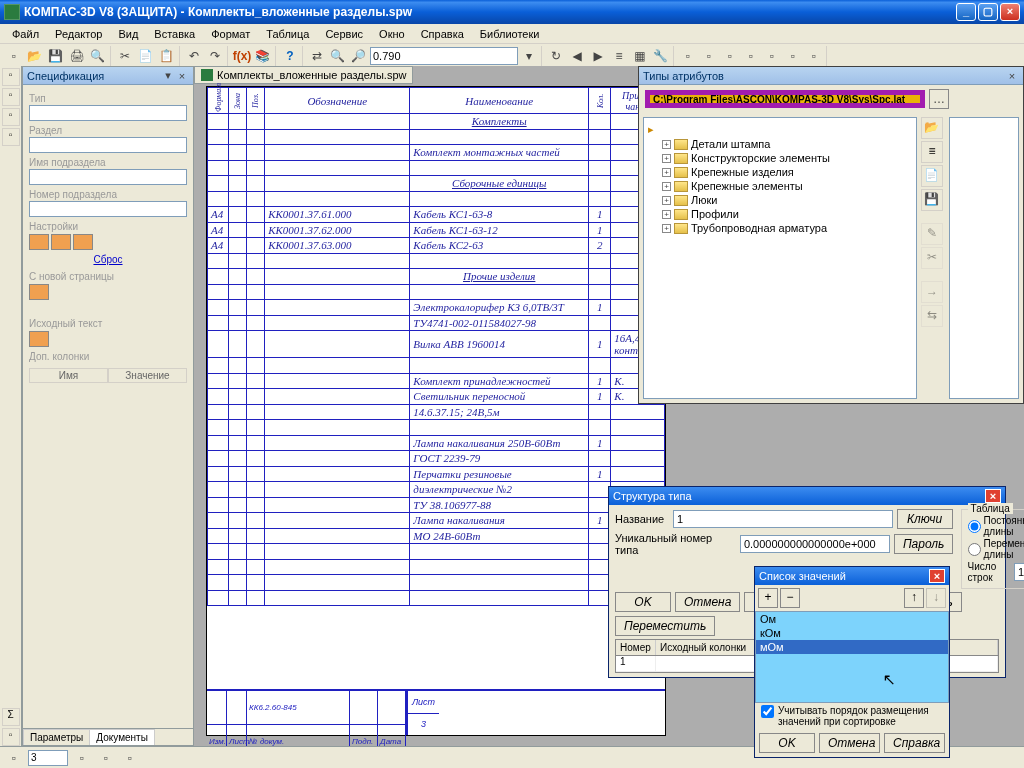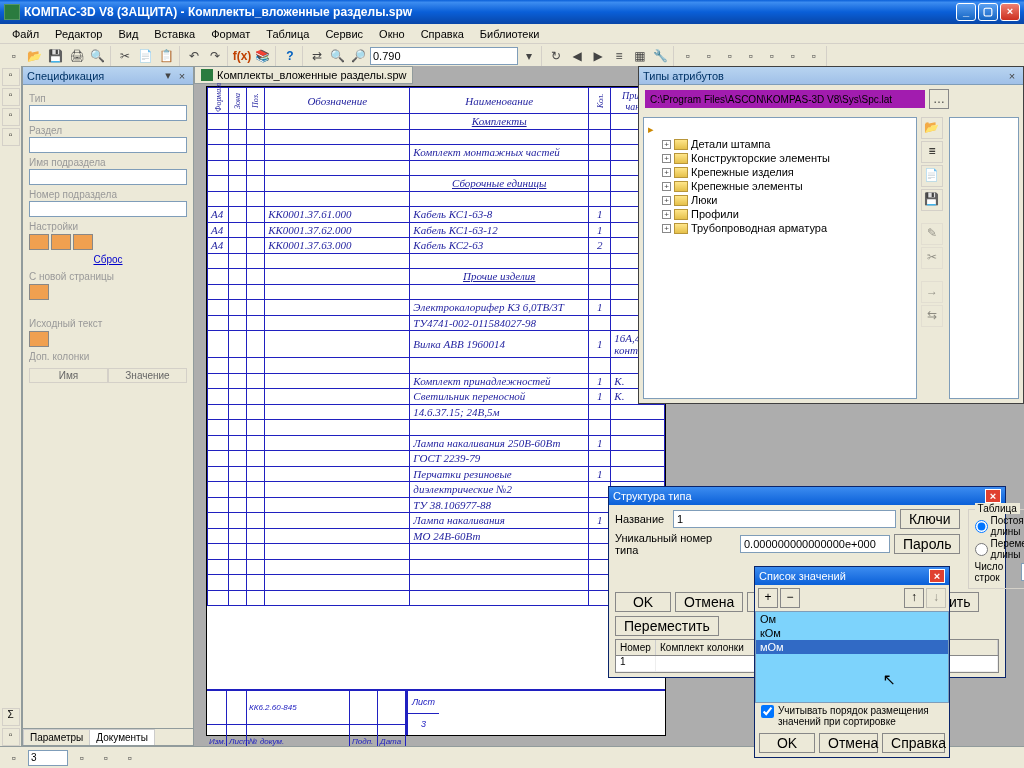--- a/index.html
+++ b/index.html
@@ -90,31 +90,31 @@
 
 .attr-panel { position: absolute; top: 0; right: 0; width: 386px; height: 338px; background: #ece9d8; border: 1px solid #404040; display:flex; flex-direction:column;}
 .attr-body { flex: 1; display: flex; padding: 4px; gap: 4px; }
 .tree-box { border: 1px solid #7f9db9; background: #fff; flex: 1; padding: 4px; font-size: 11px; }
 .tree-item { display: flex; align-items: center; gap: 3px; padding: 1px 0; cursor: pointer;}
 .tree-item .exp { width: 9px; height: 9px; border: 1px solid #888; font-size: 8px; line-height: 7px; text-align: center; color: #444; }
 .tree-item .fld { width: 14px; height: 11px; background: linear-gradient(#ffe68a, #e5c04a); border: 1px solid #b8963a; }
 .attr-side { width: 24px; display: flex; flex-direction: column; gap: 2px; }
 .attr-side .sb { width: 22px; height: 22px; border: 1px solid #d4d0c8; background: #ece9d8; cursor: pointer; font-size: 12px; text-align: center; line-height: 18px; }
 .attr-preview { width: 70px; border: 1px solid #7f9db9; background: #fff; }
-.path-in { width: 280px; height: 18px; border: 2px solid #a21caf; background: #a21caf; font-size: 10px; padding: 0 3px; }
+.path-in { width: 280px; height: 18px; border: 5px solid #a21caf; background: #eab308; font-size: 10px; padding: 0 3px; font-weight: bold; }
 
 
 .struct-dlg { position: absolute; top: 420px; right: 18px; width: 398px; background: #ece9d8; border: 1px solid #0a246a; }
 .dlg-title { height: 18px; background: linear-gradient(to bottom, #3c8cf0, #0a5fd8); color: #fff; padding: 0 4px; display: flex; align-items: center; font-size: 11px; }
 .dlg-title .x { margin-left: auto; width: 16px; height: 14px; background: #e04030; color: #fff; text-align: center; line-height: 12px; border: 1px solid #fff; cursor: pointer; font-weight: bold; }
 .dlg-body { padding: 4px 6px; font-size: 11px; }
 .dlg-row { display: flex; align-items: center; gap: 4px; margin-bottom: 3px; }
 .dlg-row label { min-width: 54px; }
 .dlg-in { flex: 1; height: 18px; border: 1px solid #7f9db9; background: #fff; padding: 0 3px; font-size: 11px; }
-.dlg-btn { height: 20px; padding: 0 8px; border: 1px solid #888; background: #ece9d8; cursor: pointer; font-size: 14px; min-width: 56px; }
+.dlg-btn { height: 20px; padding: 0 8px; border: 1px solid #888; background: #ece9d8; cursor: pointer; font-size: 12px; min-width: 56px; font-style: italic; }
 .group-box { border: 1px solid #d4d0c8; padding: 4px 6px 4px; position: relative; margin-left: 4px; }
 .group-box .legend { position: absolute; top: -7px; left: 6px; background: #ece9d8; padding: 0 3px; font-size: 10px; }
 .radio-row { display: flex; align-items: center; gap: 3px; font-size: 10px; margin: 1px 0; }
 .col-table { border: 1px solid #888; background: #fff; margin-top: 2px; }
 .col-table .hdr { display: flex; background: #ece9d8; border-bottom: 1px solid #888; }
 .col-table .hdr div { border-right: 1px solid #ccc; padding: 2px 4px; font-size: 10px; }
 .col-table .row { display: flex; height: 16px; border-bottom: 1px solid #eee; }
 .col-table .row div { border-right: 1px solid #eee; padding: 0 4px; font-size: 10px; }
 
 
@@ -697,21 +697,21 @@
           <button class="dlg-btn">OK</button>
           <button class="dlg-btn">Отмена</button>
           <button class="dlg-btn">Справка</button>
           <button class="dlg-btn">Добавить</button>
           <button class="dlg-btn">Удалить</button>
           <button class="dlg-btn">Переместить</button>
         </div>
       <div class="col-table">
         <div class="hdr">
           <div style="width:40px">Номер</div>
-          <div style="width:100px">Комплект колонки</div>
+          <div style="width:100px">Исходный колонки</div>
           <div style="flex:1">я по умолч...</div>
         </div>
         <div class="row">
             <div style="width:40px">1</div>
             <div style="width:100px"></div>
             <div style="flex:1"></div>
           </div>
       </div>
     </div>
   </div>

